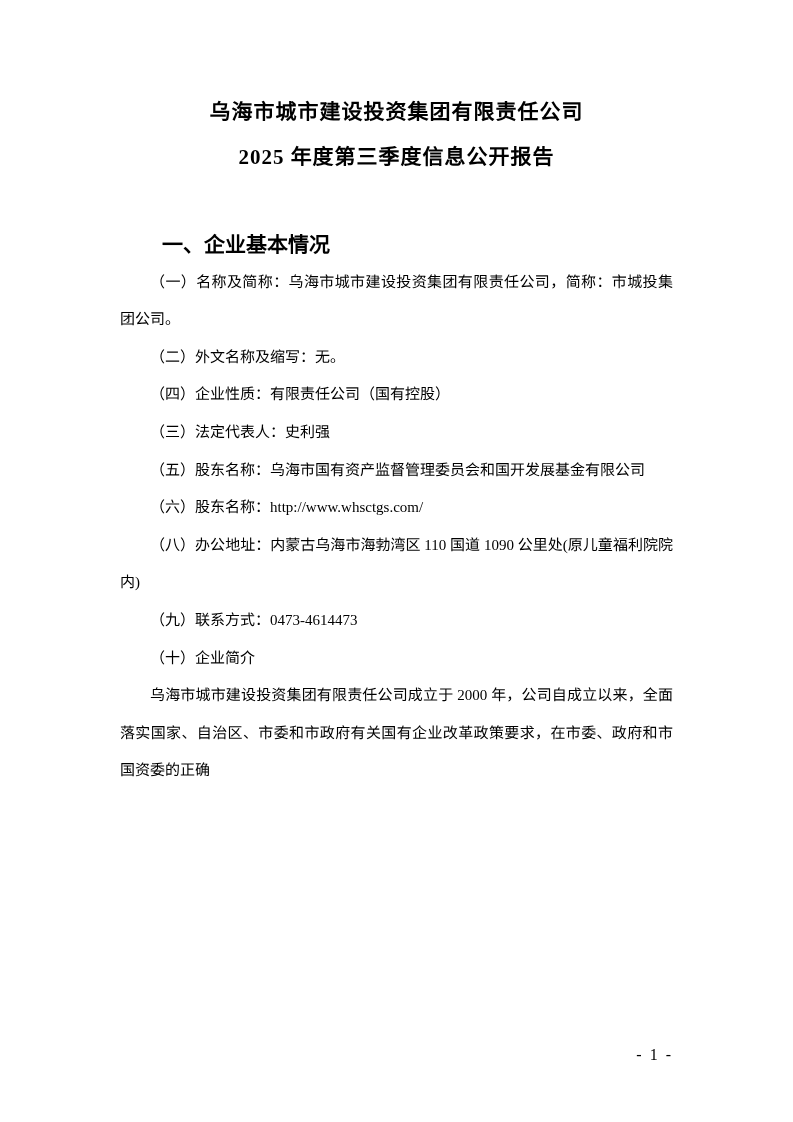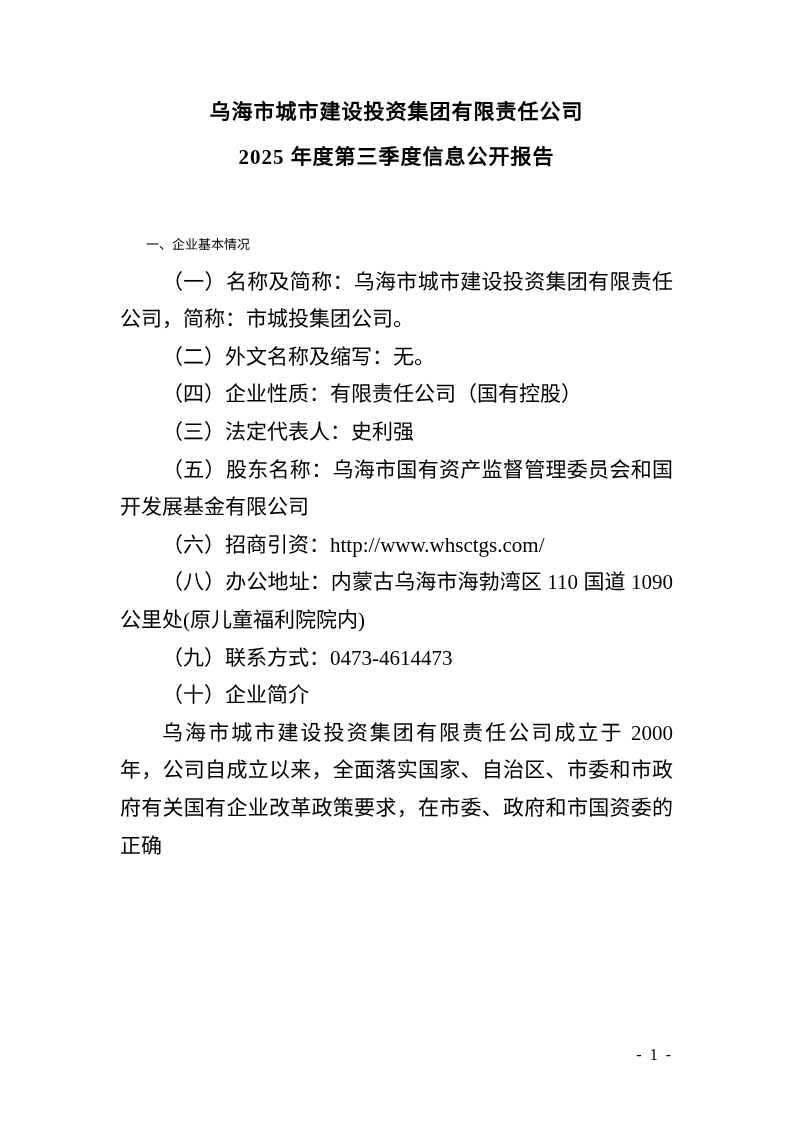--- a/index.html
+++ b/index.html
@@ -24,27 +24,27 @@
     font-size: 21px;
     line-height: 45px;
     font-family: "Liberation Serif", "DejaVu Serif", serif;
     letter-spacing: 1px;
   }
   .content {
     margin-top: 46px;
   }
   .section-heading {
     font-family: "Liberation Sans", "DejaVu Sans", sans-serif;
-    font-weight: normal;
-    font-size: 13px;
+    font-weight: bold;
+    font-size: 21px;
     line-height: 37.6px;
     text-indent: 2em;
   }
   .content p.body-para {
-    font-size: 21px;
+    font-size: 15px;
     line-height: 37.6px;
     text-indent: 2em;
     text-align: justify;
     text-justify: inter-character;
     font-family: "Liberation Serif", "DejaVu Serif", serif;
   }
   .page-number {
     position: absolute;
     right: 120px;
     bottom: 58px;
@@ -63,21 +63,21 @@
     <div>2025 年度第三季度信息公开报告</div>
   </div>
 
   <div class="content">
     <p class="section-heading">一、企业基本情况</p>
     <p class="body-para">（一）名称及简称：乌海市城市建设投资集团有限责任公司，简称：市城投集团公司。</p>
     <p class="body-para">（二）外文名称及缩写：无。</p>
     <p class="body-para">（四）企业性质：有限责任公司（国有控股）</p>
     <p class="body-para">（三）法定代表人：史利强</p>
     <p class="body-para">（五）股东名称：乌海市国有资产监督管理委员会和国开发展基金有限公司</p>
-    <p class="body-para">（六）招商引资：http://www.whsctgs.com/</p>
+    <p class="body-para">（六）股东名称：http://www.whsctgs.com/</p>
     <p class="body-para">（八）办公地址：内蒙古乌海市海勃湾区 110 国道 1090 公里处(原儿童福利院院内)</p>
     <p class="body-para">（九）联系方式：0473-4614473</p>
     <p class="body-para">（十）企业简介</p>
     <p class="body-para">乌海市城市建设投资集团有限责任公司成立于 2000 年，公司自成立以来，全面落实国家、自治区、市委和市政府有关国有企业改革政策要求，在市委、政府和市国资委的正确</p>
   </div>
 
   <div class="page-number">- 1 -</div>
 
 </div>
 

